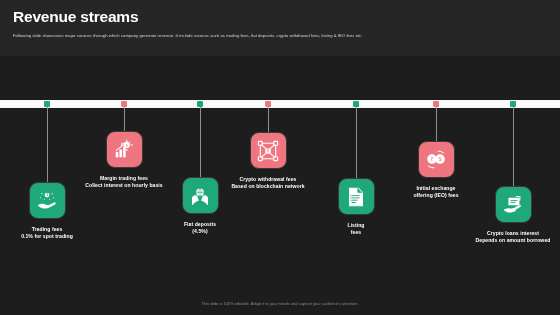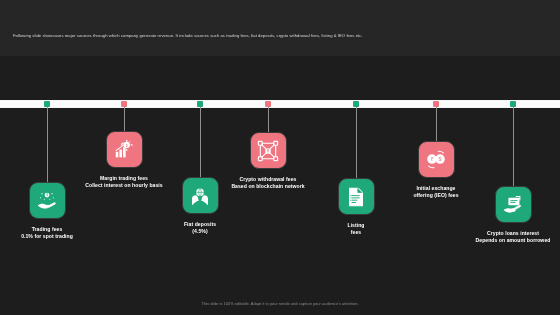--- a/index.html
+++ b/index.html
@@ -68,20 +68,21 @@
     position:absolute;left:0;top:301px;width:560px;
     text-align:center;font-size:4px;color:#8a8a8a;
   }
 </style>
 </head>
 <body>
 
 <div id="slide">
 
   <div class="header">
+    <div class="header-title">Revenue streams</div>
     <div class="header-sub">Following slide showcases major sources through which company generate revenue. It include sources such as trading fees, fiat deposits, crypto withdrawal fees, listing &amp; IEO fees etc.</div>
   </div>
 
   <div class="timeline-bar">
     <div class="bar-inner"></div>
   </div>
 
   <div id="nodes">
       <div class="node" style="left: 47px;">
         <div class="marker" style="background: rgb(31, 169, 122);"></div>

